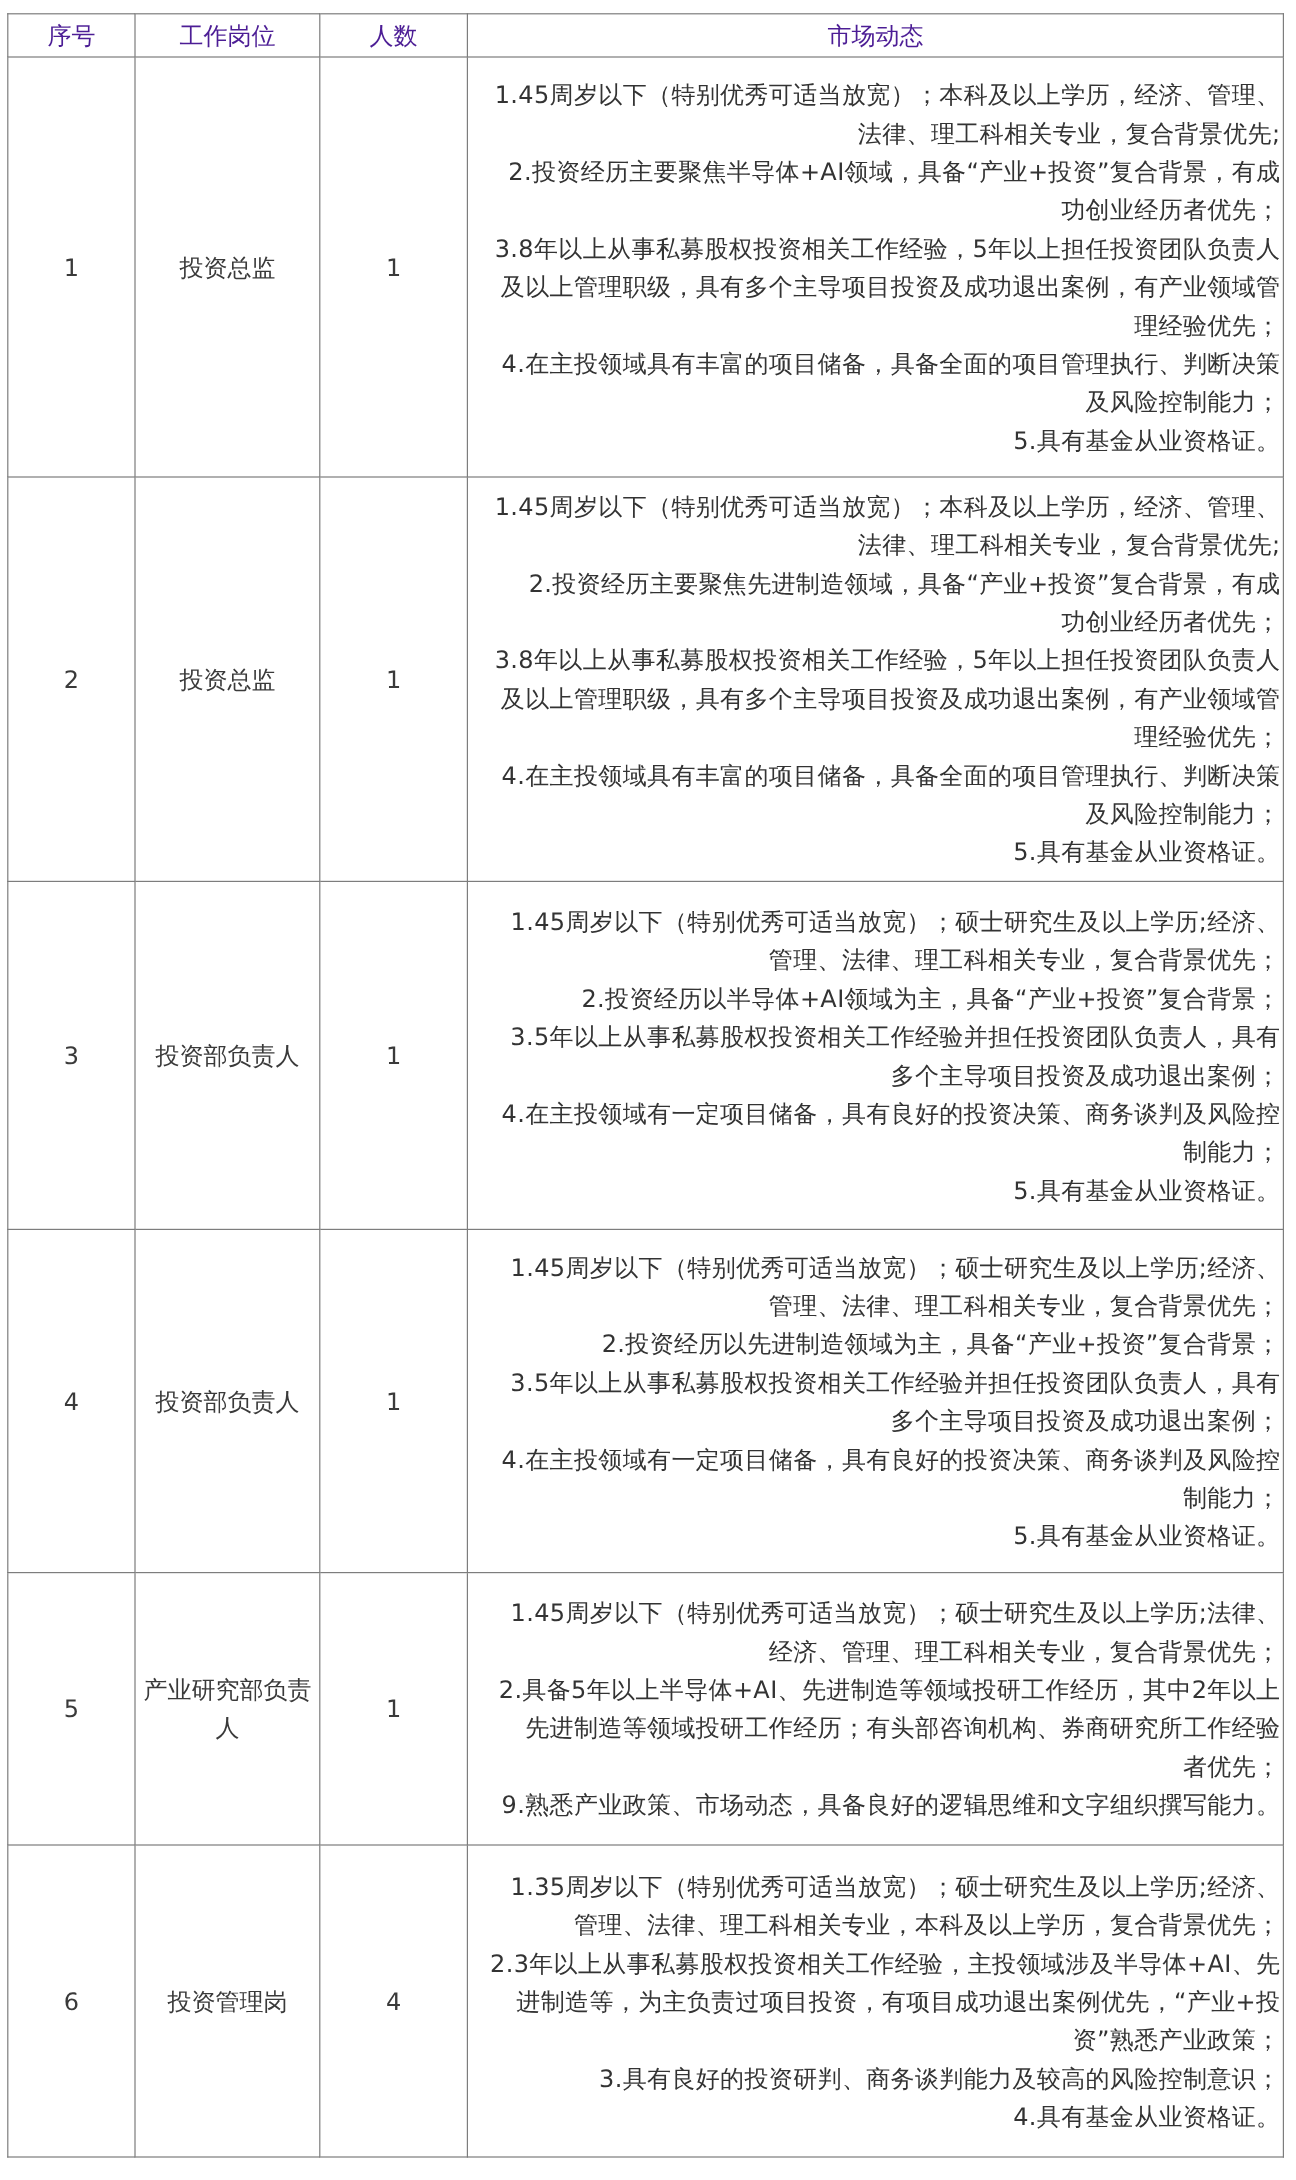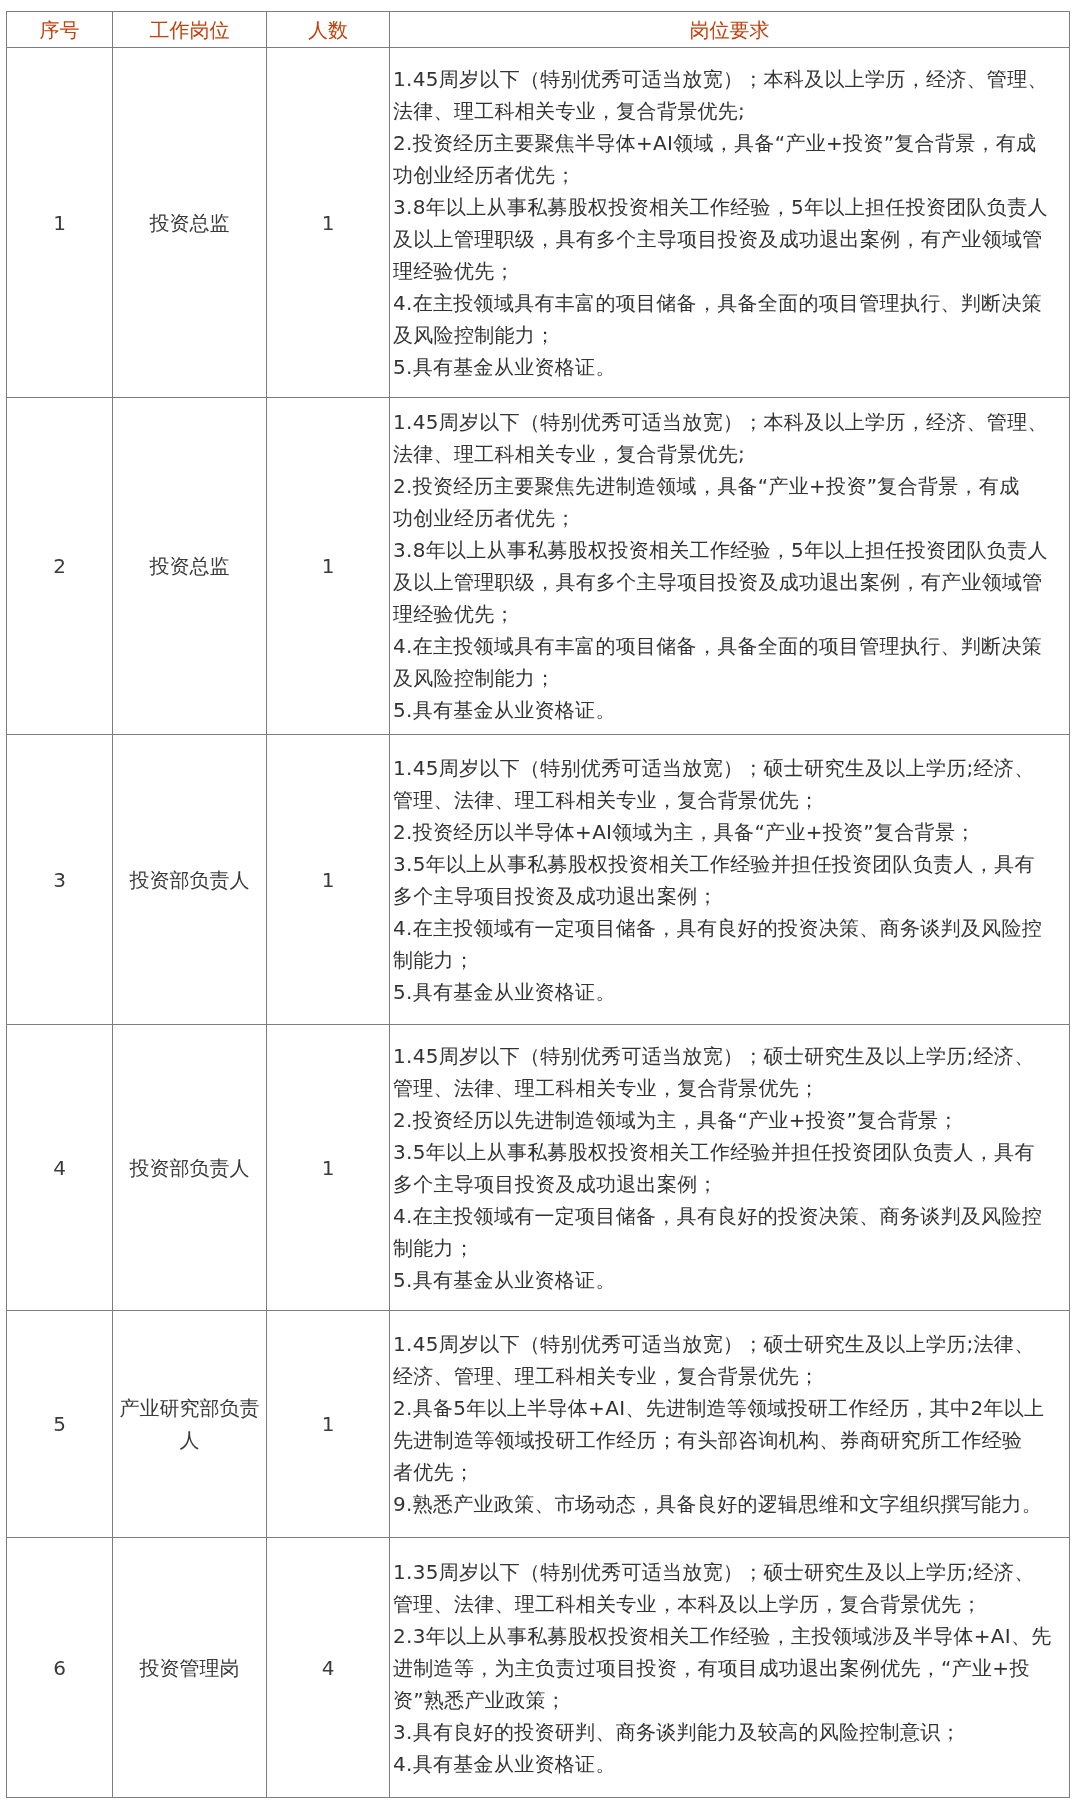--- a/index.html
+++ b/index.html
@@ -19,36 +19,36 @@
     border: 1px solid #7d7d7d;
     padding: 0;
     overflow: hidden;
   }
   .job-table th {
     font-weight: normal;
     text-align: center;
     vertical-align: middle;
     height: 35px;
     line-height: 32px;
-    color: #c2410c;
+    color: #4c1d95;
   }
   .col-index { width: 106px; }
   .col-position { width: 154px; }
   .col-count { width: 123px; }
   .col-req { width: 680px; }
   .c-center {
     text-align: center;
     vertical-align: middle;
     line-height: 32px;
     color: #3a3a3a;
   }
   .c-position { padding: 0 1px !important; word-break: break-all; }
   .c-req {
     vertical-align: middle;
-    text-align: left;
+    text-align: right;
     padding: 0 2px 0 3px !important;
     color: #333333;
   }
   .ln {
     line-height: 32px;
     height: 32px;
     white-space: nowrap;
     letter-spacing: 0.3px;
   }
   .r1 { height: 350px; }
@@ -66,21 +66,21 @@
     <col class="col-index">
       <col class="col-position">
       <col class="col-count">
       <col class="col-req">
   </colgroup>
   <thead>
     <tr>
       <th>序号</th>
       <th>工作岗位</th>
       <th>人数</th>
-      <th>岗位要求</th>
+      <th>市场动态</th>
     </tr>
   </thead>
   <tbody>
 
     <tr class="r1">
       <td class="c-center">1</td>
       <td class="c-center c-position">投资总监</td>
       <td class="c-center">1</td>
       <td class="c-req">
         <div>

